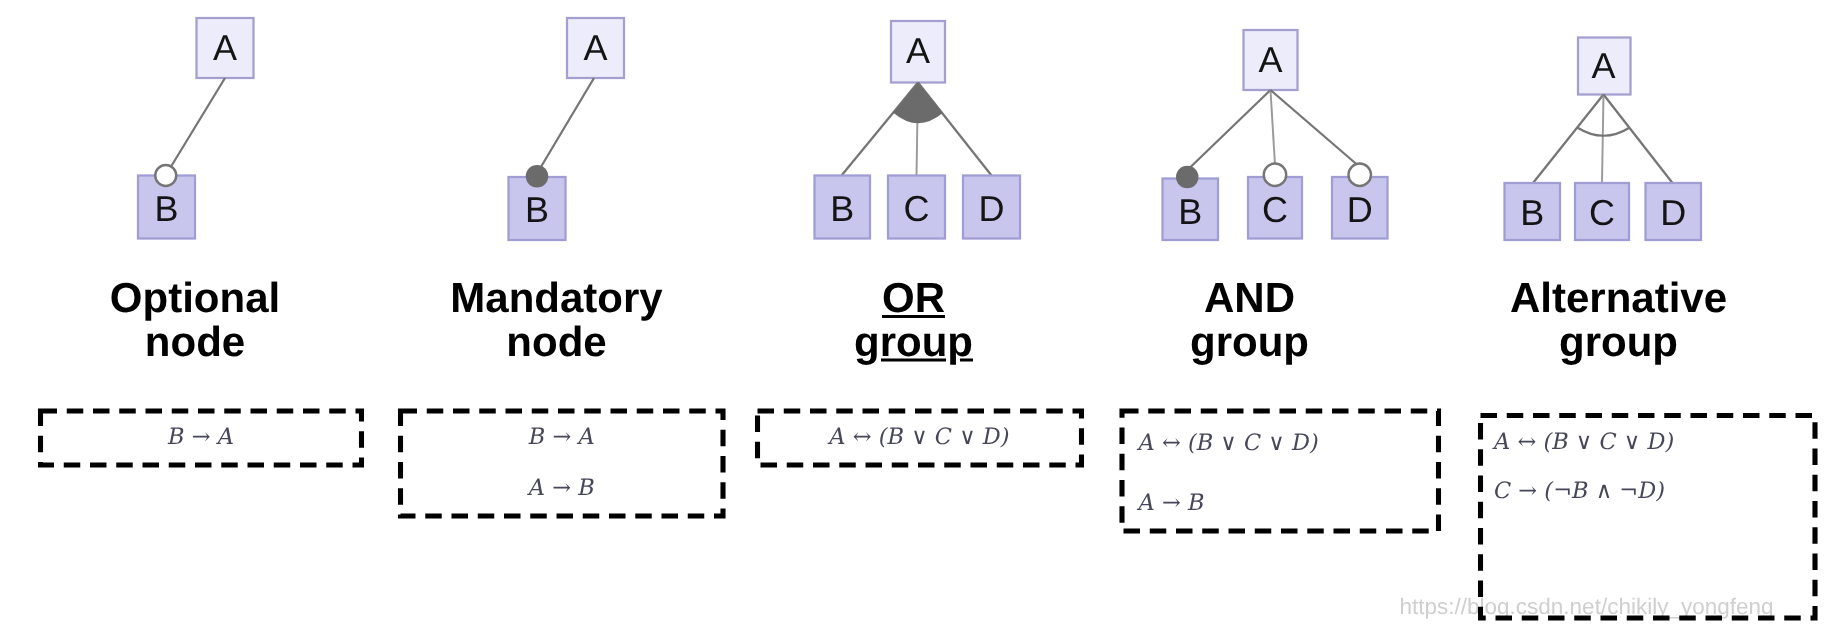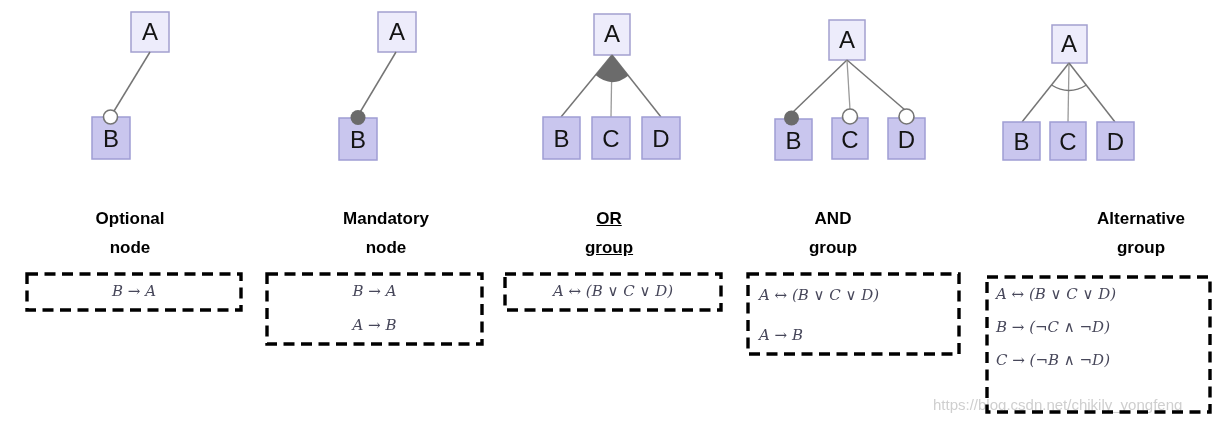--- a/index.html
+++ b/index.html
@@ -12,21 +12,21 @@
   .child-rect{stroke:#9f9dd4;}
   .edge{stroke:#757575;stroke-width:1.5;fill:none;}
   .edge-mid{stroke:#9a9a9a;stroke-width:1.3;fill:none;}
   .open-circle{fill:#ffffff;stroke:#757575;stroke-width:1.6;}
   .filled-circle{stroke:none;}
   .group-arc{fill:none;stroke:#757575;stroke-width:1.4;}
   .node-letter{font-family:"Liberation Sans",sans-serif;font-size:24px;fill:#141414;
                text-anchor:middle;}
   
   .col-title{position:absolute;top:184px;transform:translateX(-50%);z-index:2;
-             text-align:center;font-weight:bold;font-size:17px;line-height:29px;color:#000;margin-top:20px;}
+             text-align:center;font-weight:bold;font-size:28px;line-height:29px;color:#000;}
   .col-title span{display:block;}
   
   .fbox{position:absolute;z-index:2;}
   .fbox svg{position:absolute;left:0;top:0;}
   .dash-rect{fill:none;stroke:#000;stroke-width:3.4;stroke-dasharray:11 6.5;}
   .flines{position:relative;width:100%;height:100%;box-sizing:border-box;
           font-family:"DejaVu Serif","Liberation Serif",serif;font-style:italic;
           font-size:15px;color:#47475a;}
   .fbox.centered .flines{text-align:center;}
   .fbox.lefted .flines{text-align:left;}
@@ -115,33 +115,33 @@
       <text class="node-letter" x="1021.5" y="150">B</text>
       <text class="node-letter" x="1068" y="150">C</text>
       <text class="node-letter" x="1115.5" y="150">D</text>
     </g>
   </svg>
 
   <div class="col-title" style="left:130px;">
     <span>Optional</span>
     <span>node</span>
   </div>
-  <div class="col-title" style="left:386px;">
+  <div class="col-title" style="left:371px;">
     <span>Mandatory</span>
     <span>node</span>
   </div>
   <div class="col-title" style="left:609px;text-decoration:underline;">
     <span>OR</span>
     <span>group</span>
   </div>
   <div class="col-title" style="left:833px;">
     <span>AND</span>
     <span>group</span>
   </div>
-  <div class="col-title" style="left:1141px;">
+  <div class="col-title" style="left:1079px;">
     <span>Alternative</span>
     <span>group</span>
   </div>
 
   <div id="fbox-0" class="fbox centered" style="left:25px;top:272px;width:218px;height:40px;">
     <svg width="218" height="40">
       <rect class="dash-rect" x="2" y="2" width="214" height="36"></rect>
       </svg>
     <div class="flines">
       <span class="fline">B → A</span>
@@ -176,18 +176,17 @@
       <span class="fline">A → B</span>
     </div>
   </div>
 
   <div id="fbox-4" class="fbox lefted" style="left:985px;top:275px;width:227px;height:139px;">
     <svg width="227" height="139">
       <rect class="dash-rect" x="2" y="2" width="223" height="135"></rect>
       </svg>
     <div class="flines">
       <span class="fline">A ↔ (B ∨ C ∨ D)</span>
-      <span class="fline">B → (¬C ∧ ¬D)</span>
       <span class="fline">C → (¬B ∧ ¬D)</span>
     </div>
   </div>
 
 </div>
 
 </body></html>

